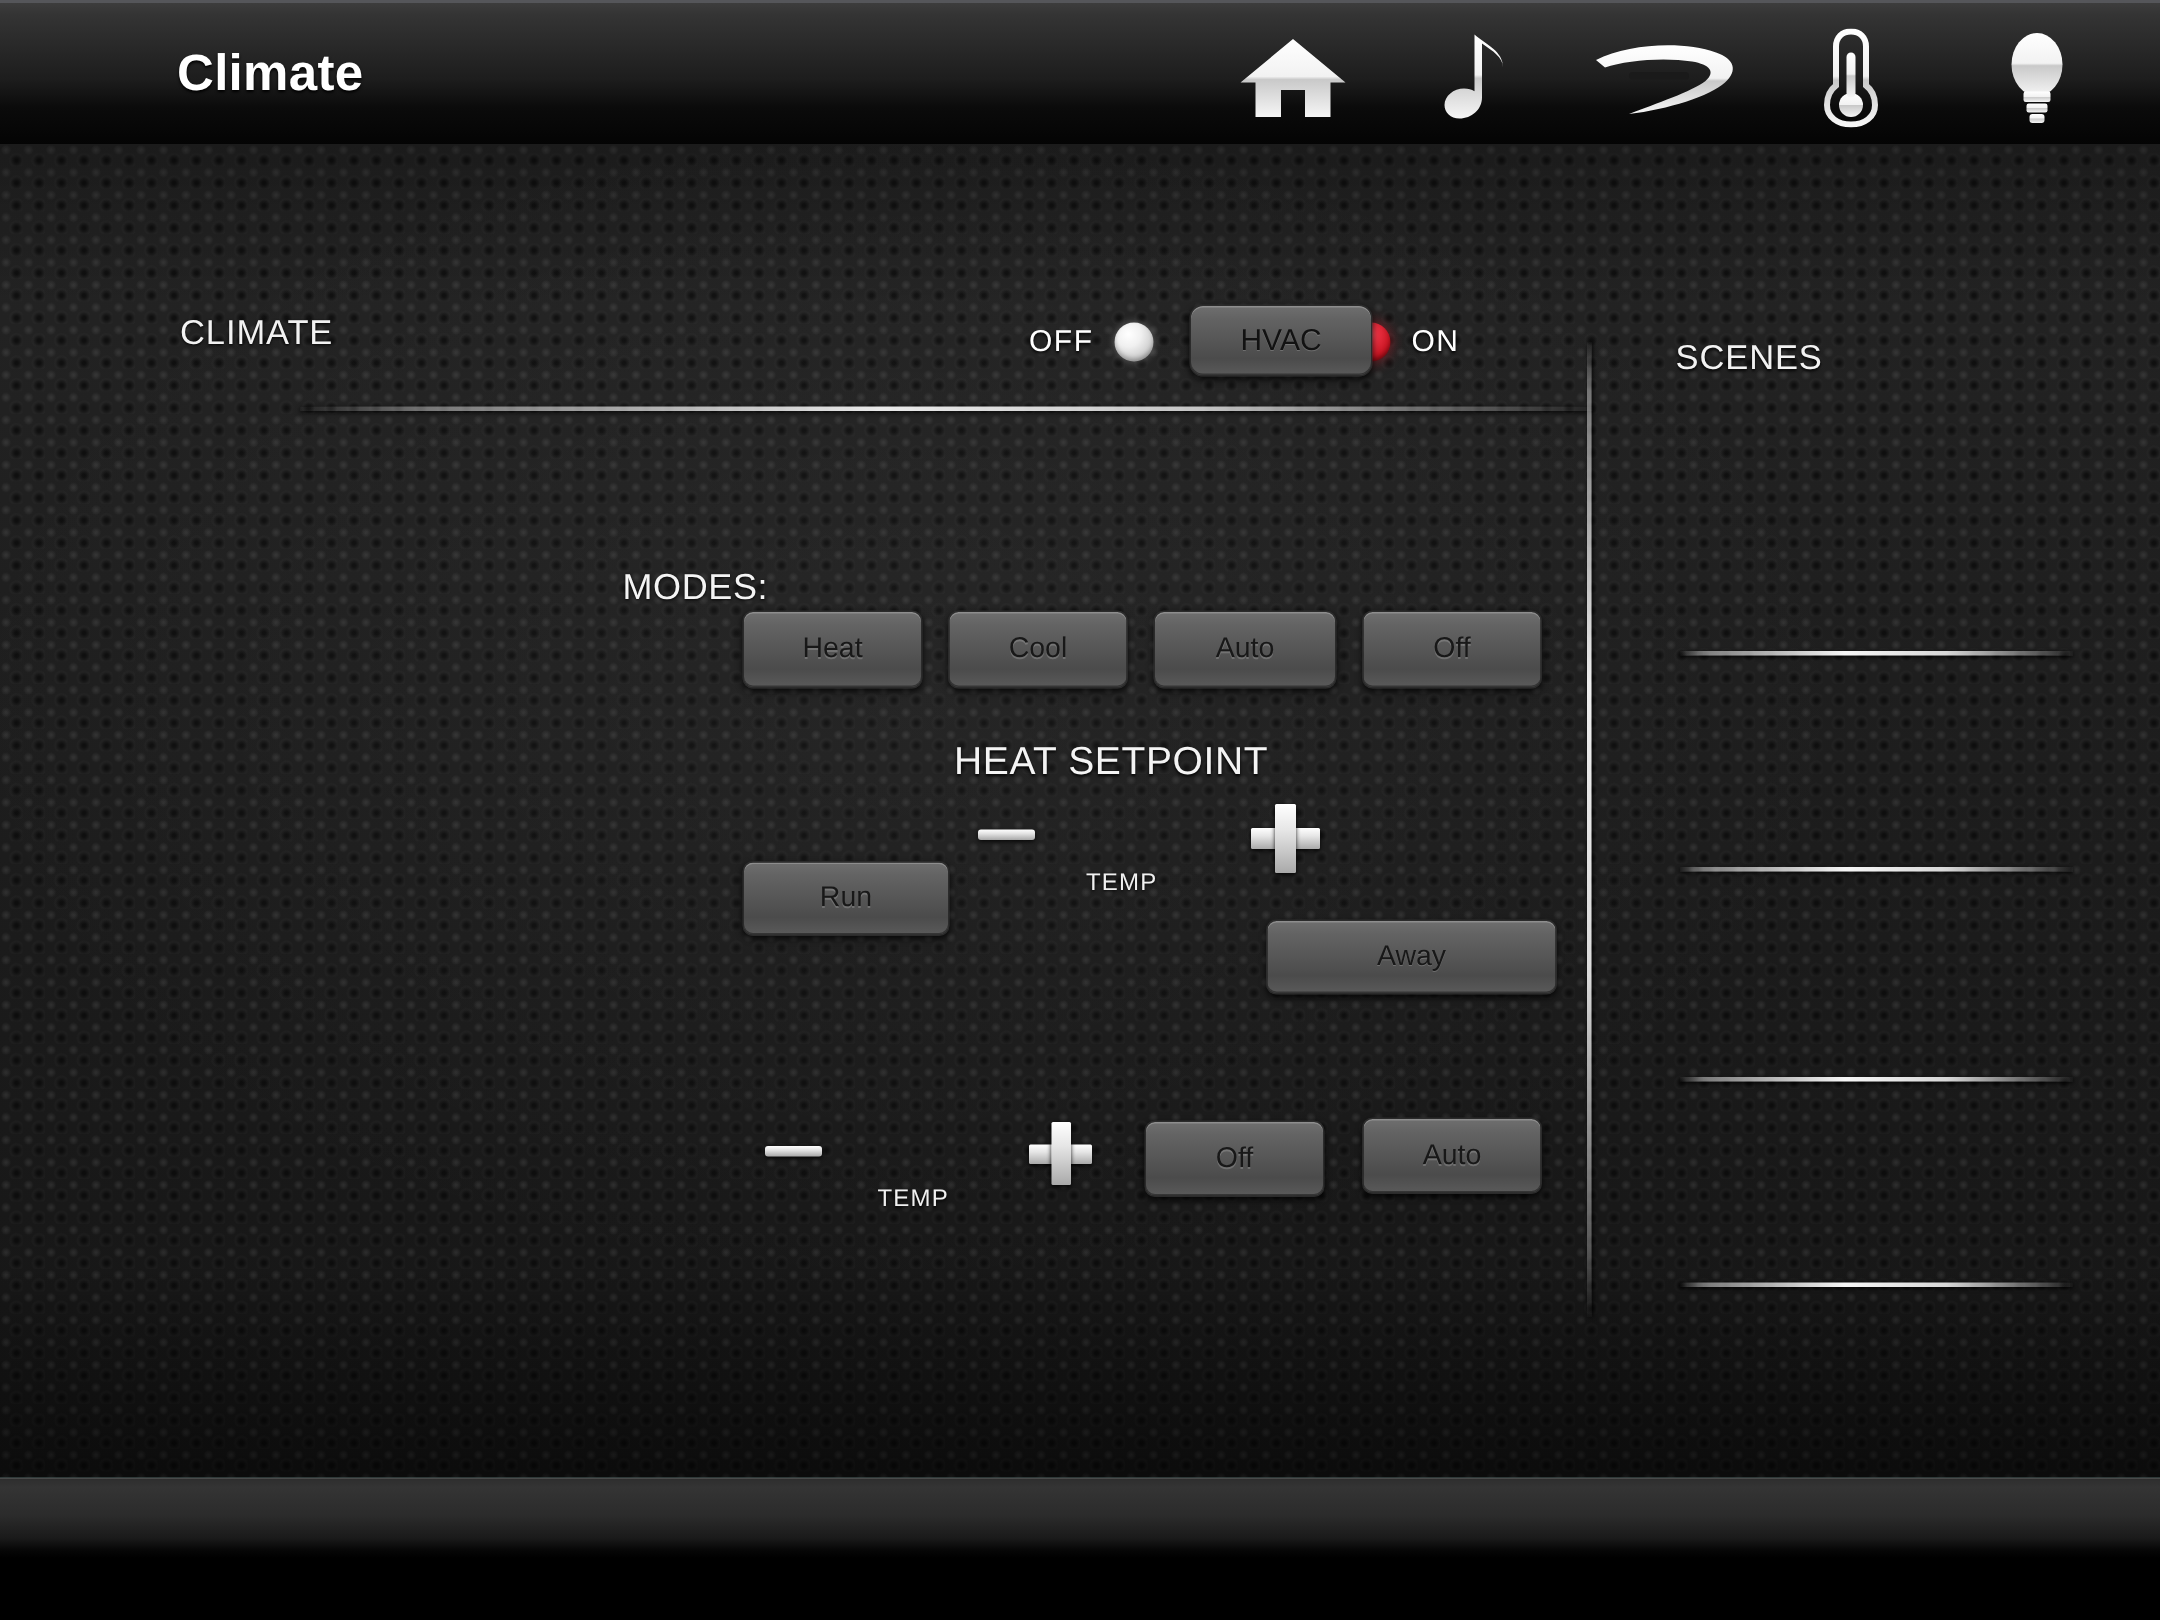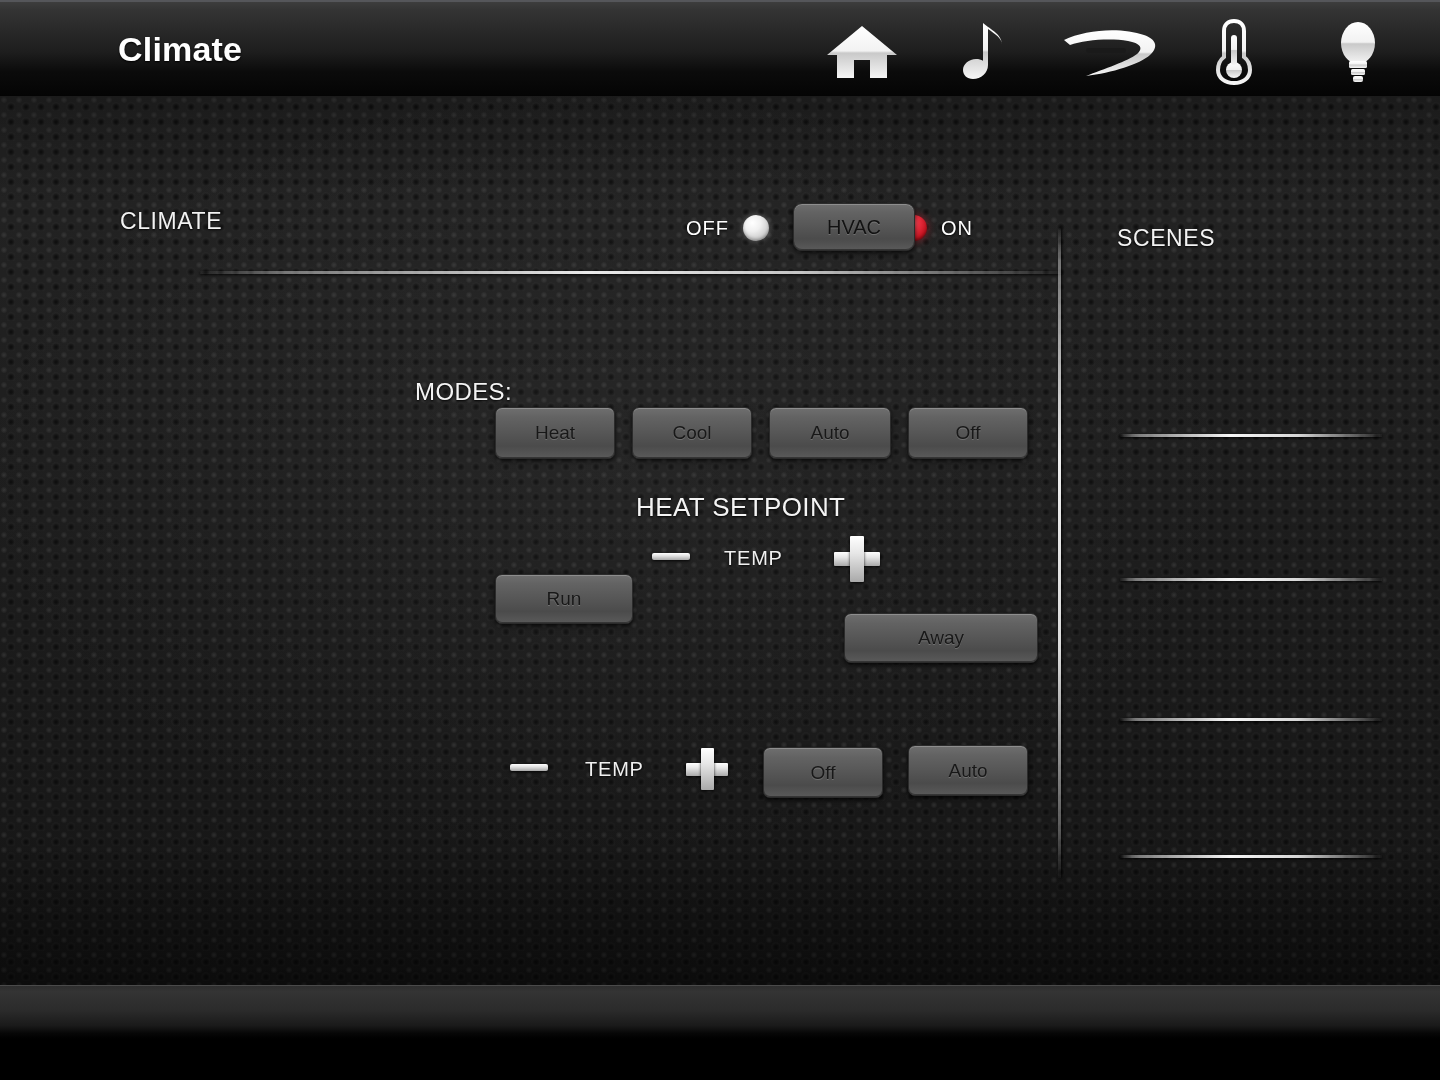--- a/index.html
+++ b/index.html
@@ -265,25 +265,26 @@
     cursor: pointer;
   }
   .plus-btn i, .plus-btn u {
     position: absolute;
     background: linear-gradient(to bottom, #ffffff 0%, #e6e6e6 38%, #a9a9a9 100%);
     box-shadow: 0 1px 3px rgba(0,0,0,0.85);
     border-radius: 1px;
   }
   .temp-word {
     position: absolute;
-    font-size: 20px;
+    font-size: 16px;
     color: #f0f0f0;
     letter-spacing: 0.8px;
     text-shadow: 0 1px 2px rgba(0,0,0,0.9);
     z-index: 8;
+    margin-top: 33px;
   }
 </style>
 </head>
 <body>
 
 <div id="app">
 
   <div id="titlebar">
     <div id="titlebar-title">Climate</div>
 

